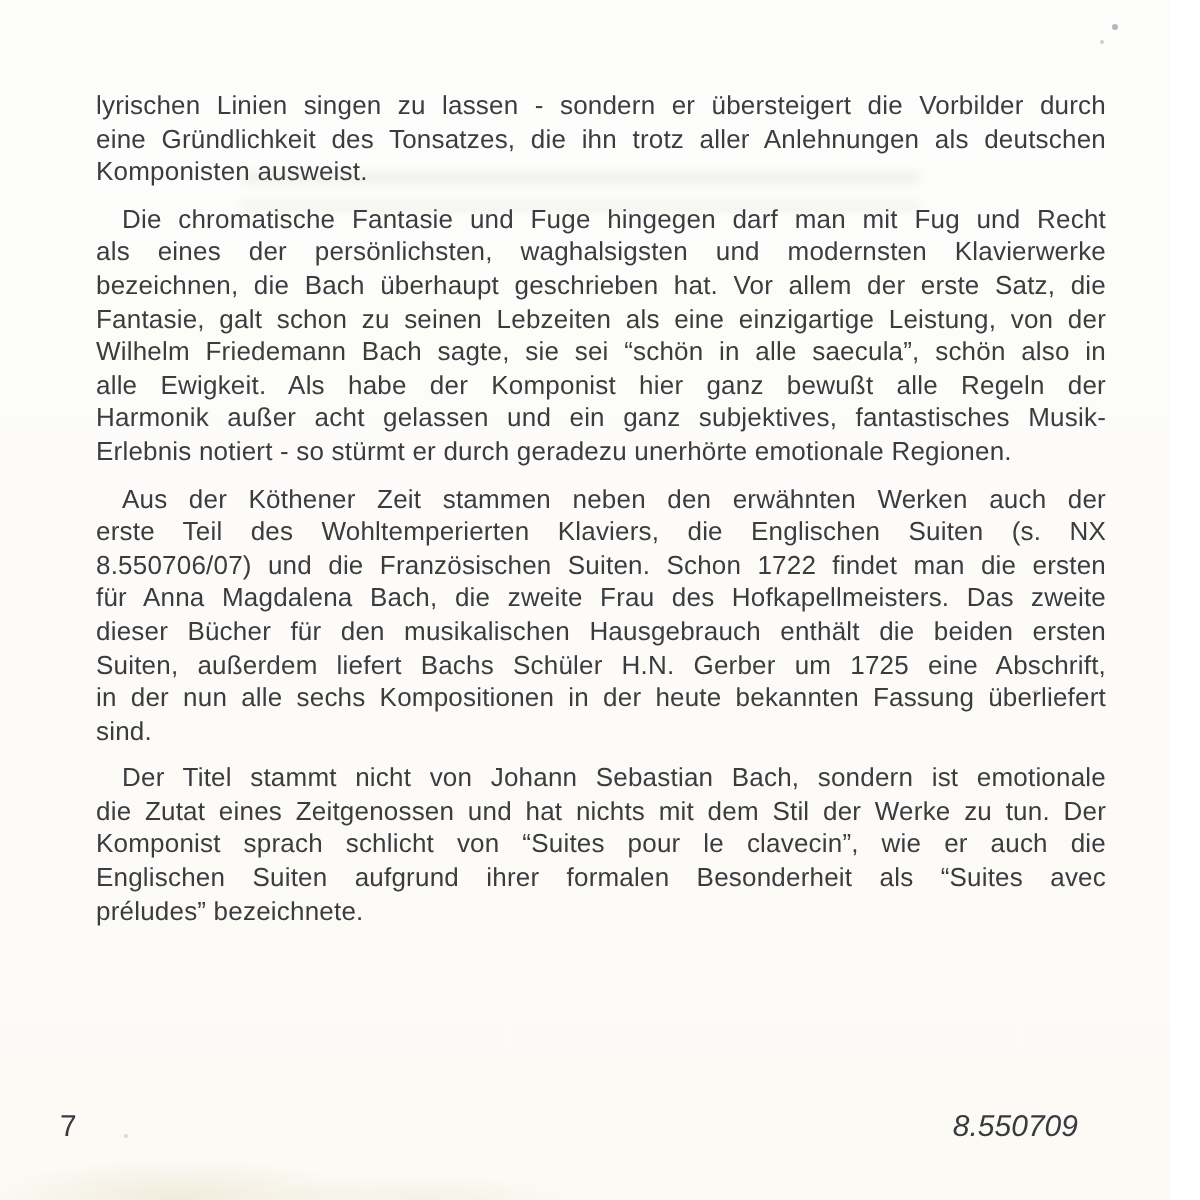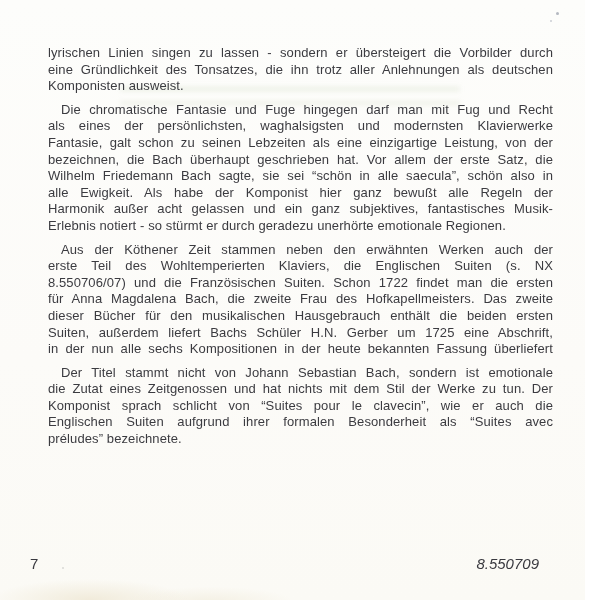--- a/index.html
+++ b/index.html
@@ -103,35 +103,36 @@
 
   <div class="text-column">
       <div class="para">
         <div class="line first">lyrischen Linien singen zu lassen - sondern er übersteigert die Vorbilder durch</div>
         <div class="line">eine Gründlichkeit des Tonsatzes, die ihn trotz aller Anlehnungen als deutschen</div>
         <div class="line last">Komponisten ausweist.</div>
       </div>
       <div class="para indent">
         <div class="line first">Die chromatische Fantasie und Fuge hingegen darf man mit Fug und Recht</div>
         <div class="line">als eines der persönlichsten, waghalsigsten und modernsten Klavierwerke</div>
+        <div class="line">bezeichnen, die Bach überhaupt geschrieben hat. Vor allem der erste Satz, die</div>
         <div class="line">Fantasie, galt schon zu seinen Lebzeiten als eine einzigartige Leistung, von der</div>
-        <div class="line">bezeichnen, die Bach überhaupt geschrieben hat. Vor allem der erste Satz, die</div>
         <div class="line">Wilhelm Friedemann Bach sagte, sie sei “schön in alle saecula”, schön also in</div>
         <div class="line">alle Ewigkeit. Als habe der Komponist hier ganz bewußt alle Regeln der</div>
         <div class="line">Harmonik außer acht gelassen und ein ganz subjektives, fantastisches Musik-</div>
         <div class="line last">Erlebnis notiert - so stürmt er durch geradezu unerhörte emotionale Regionen.</div>
       </div>
       <div class="para indent">
         <div class="line first">Aus der Köthener Zeit stammen neben den erwähnten Werken auch der</div>
         <div class="line">erste Teil des Wohltemperierten Klaviers, die Englischen Suiten (s. NX</div>
         <div class="line">8.550706/07) und die Französischen Suiten. Schon 1722 findet man die ersten</div>
         <div class="line">für Anna Magdalena Bach, die zweite Frau des Hofkapellmeisters. Das zweite</div>
         <div class="line">dieser Bücher für den musikalischen Hausgebrauch enthält die beiden ersten</div>
         <div class="line">Suiten, außerdem liefert Bachs Schüler H.N. Gerber um 1725 eine Abschrift,</div>
         <div class="line">in der nun alle sechs Kompositionen in der heute bekannten Fassung überliefert</div>
+        <div class="line last">sind.</div>
       </div>
       <div class="para indent">
         <div class="line first">Der Titel stammt nicht von Johann Sebastian Bach, sondern ist emotionale</div>
         <div class="line">die Zutat eines Zeitgenossen und hat nichts mit dem Stil der Werke zu tun. Der</div>
         <div class="line">Komponist sprach schlicht von “Suites pour le clavecin”, wie er auch die</div>
         <div class="line">Englischen Suiten aufgrund ihrer formalen Besonderheit als “Suites avec</div>
         <div class="line last">préludes” bezeichnete.</div>
       </div>
     </div>
 

